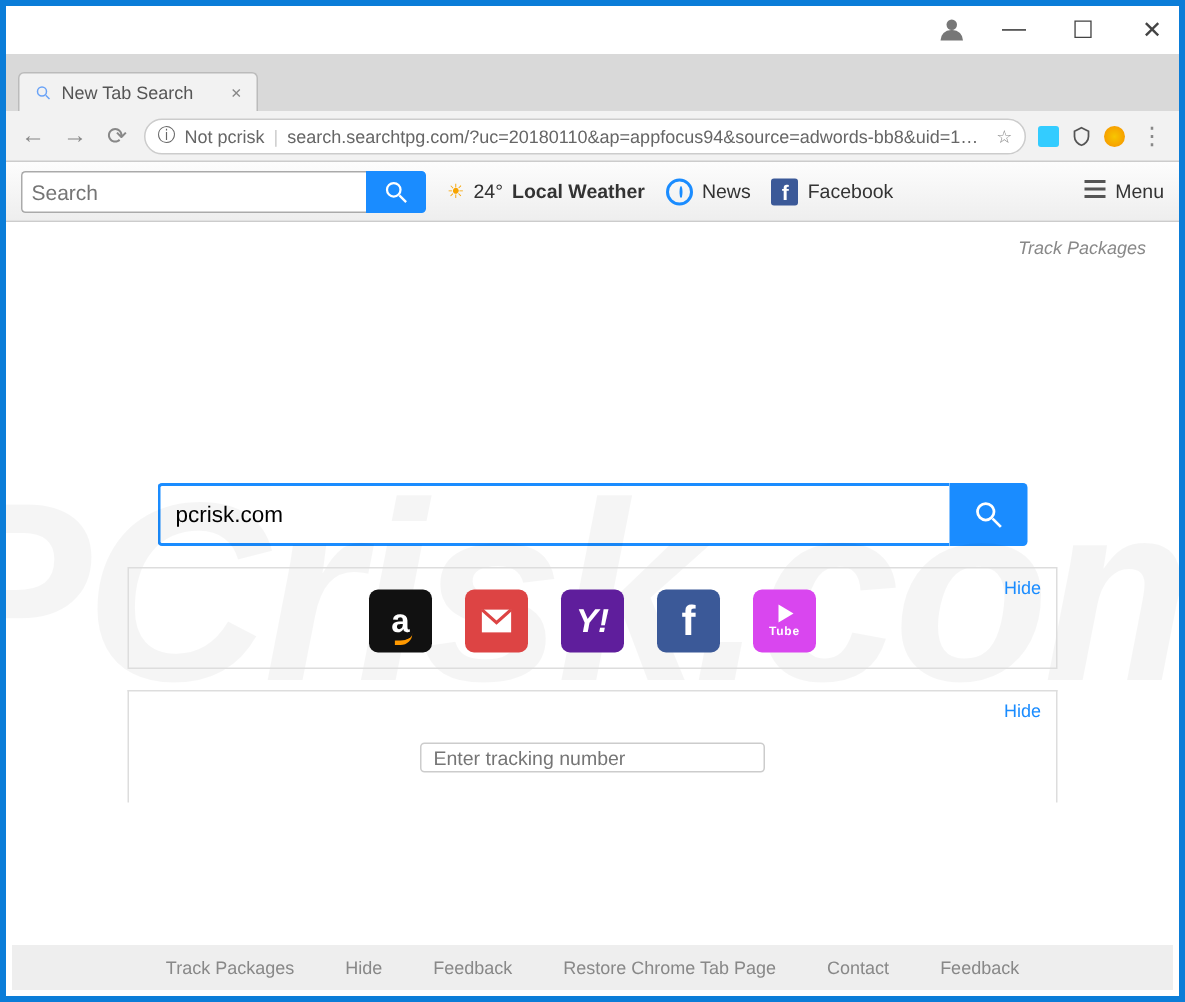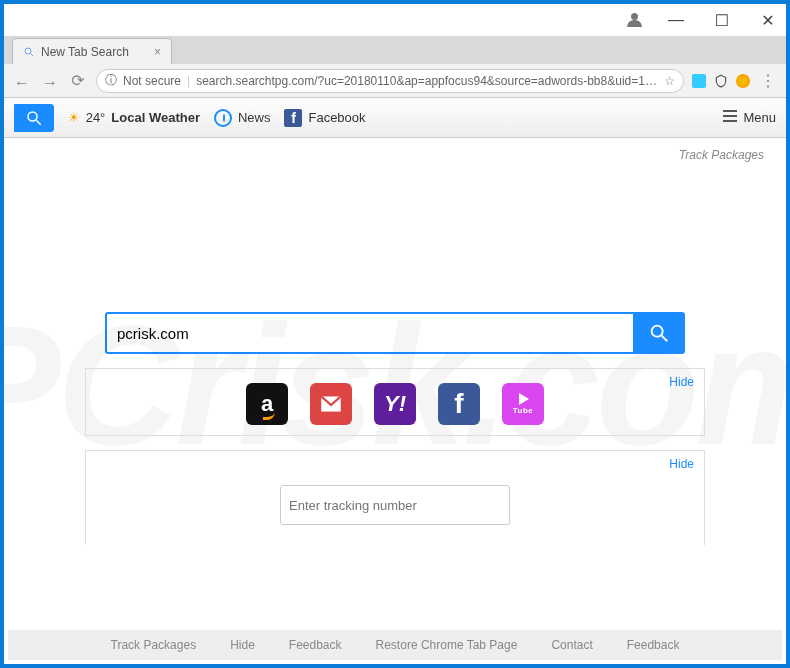--- a/index.html
+++ b/index.html
@@ -1,21 +1,21 @@
 <!DOCTYPE html>
 <html><head>
 <meta charset="utf-8">
 <style>
 * { margin: 0; padding: 0; box-sizing: border-box; font-family: Arial, sans-serif; }
 body { width: 790px; height: 668px; border: 4px solid #0b7dd8; background: #fff; overflow: hidden; position: relative; }
 
 
 .titlebar { height: 32px; background: #fff; display: flex; justify-content: flex-end; align-items: center; padding-right: 4px; gap: 18px; }
 .titlebar .win-btn { width: 28px; height: 28px; display: flex; align-items: center; justify-content: center; color: #444; }
-.tabbar { height: 28px; background: #d9d9d9; display: flex; align-items: flex-end; padding-left: 8px; }
+.tabbar { height: 38px; background: #d9d9d9; display: flex; align-items: flex-end; padding-left: 8px; }
 .tab { height: 26px; background: #f2f2f2; border-top-left-radius: 4px; border-top-right-radius: 4px; display: flex; align-items: center; padding: 0 10px; font-size: 12px; color: #555; gap: 6px; min-width: 160px; border: 1px solid #bbb; border-bottom: none; }
 .tab .close { margin-left: auto; color: #888; }
 .addrbar { height: 34px; background: #f2f2f2; border-bottom: 1px solid #ccc; display: flex; align-items: center; padding: 0 8px; gap: 8px; }
 .addrbar .nav-btn { color: #888; width: 20px; text-align: center; font-size: 16px; }
 .omnibox { flex: 1; height: 24px; background: #fff; border: 1px solid #ccc; border-radius: 12px; display: flex; align-items: center; padding: 0 8px; font-size: 12px; color: #666; gap: 6px; overflow: hidden; }
 .omnibox .url { white-space: nowrap; overflow: hidden; text-overflow: ellipsis; flex: 1; }
 .omnibox .star { color: #888; }
 .ext-icons { display: flex; gap: 8px; align-items: center; }
 .ext-icons span { width: 14px; height: 14px; }
 
@@ -56,21 +56,21 @@
 .yahoo { background: #5f1e9c; font-style: italic; }
 .fb-t { background: #3b5998; font-size: 28px; }
 .yt { background: #d946ef; }
 .yt .play { width:0;height:0;border-left:10px solid #fff;border-top:6px solid transparent;border-bottom:6px solid transparent; margin-left:2px;}
 .yt-wrap { display:flex; flex-direction:column; align-items:center; }
 .yt .tube { font-size:8px; color:#fff; margin-top:1px; letter-spacing:0.5px;}
 
 .track-box { width: 620px; margin: 14px auto 0; border: 1px solid #ddd; border-bottom:none; padding: 34px 30px 20px; position: relative; }
 .track-box .hide { position: absolute; top: 6px; right: 10px; font-size: 12px; color: #1a8cff; cursor: pointer; }
 .track-row { display: flex; gap: 18px; justify-content: center; align-items: center; }
-.track-row input { width: 230px; height: 40px; border: 1px solid #ccc; padding: 0 8px; font-size: 13px; color: #999; border-radius: 3px; }
+.track-row input { width: 230px; height: 20px; border: 1px solid #ccc; padding: 0 8px; font-size: 13px; color: #999; border-radius: 3px; }
 .track-btn { height: 34px; padding: 0 18px; background: #1a8cff; color: #fff; border: none; border-radius: 3px; font-size: 14px; cursor: pointer; }
 
 .footer { position: absolute; bottom: 4px; left: 4px; right: 4px; height: 30px; background: #eee; display: flex; align-items: center; justify-content: center; gap: 34px; font-size: 12px; color: #888; }
 .footer span { cursor: pointer; }
 
 
 .person { width:18px; height:14px; display:inline-block; position:relative; }
 .person::before { content:""; position:absolute; top:0; left:5px; width:7px; height:7px; background:#777; border-radius:50%; }
 .person::after { content:""; position:absolute; bottom:0; left:1px; width:15px; height:7px; background:#777; border-radius:7px 7px 0 0; }
 
@@ -97,39 +97,40 @@
     <span class="close">×</span>
   </div>
 </div>
 
 <div class="addrbar">
   <div class="nav-btn">←</div>
   <div class="nav-btn">→</div>
   <div class="nav-btn">⟳</div>
   <div class="omnibox">
     <span>ⓘ</span>
-    <span>Not secure</span>
+    <span>Not pcrisk</span>
     <span style="color:#ccc">|</span>
     <span class="url">search.searchtpg.com/?uc=20180110&amp;ap=appfocus94&amp;source=adwords-bb8&amp;uid=1ae1d...</span>
     <span class="star">☆</span>
   </div>
   <div class="ext-icons">
     <span style="background:#3cf;border-radius:2px"></span>
     <span>
       <svg width="14" height="14" viewBox="0 0 24 24">
           <path d="M12 2 L20 6 V12 C20 17 16 21 12 22 C8 21 4 17 4 12 V6 Z" fill="none" stroke="#555" stroke-width="2"></path>
         </svg>
     </span>
     <span style="background:radial-gradient(#f7c600,#f79000);border-radius:50%"></span>
   </div>
   <div class="nav-btn">⋮</div>
 </div>
 
 <div class="page-toolbar">
   <div class="tb-search">
+    <input type="text" placeholder="Search" style="">
     <div class="go">
       <svg class="mag-s" width="18" height="18" viewBox="0 0 24 24">
           <circle cx="10" cy="10" r="6"></circle>
           <line x1="15" y1="15" x2="21" y2="21"></line>
         </svg>
     </div>
   </div>
   <div class="tb-link">
     <span class="sun">☀</span>
     <span>24°</span>

